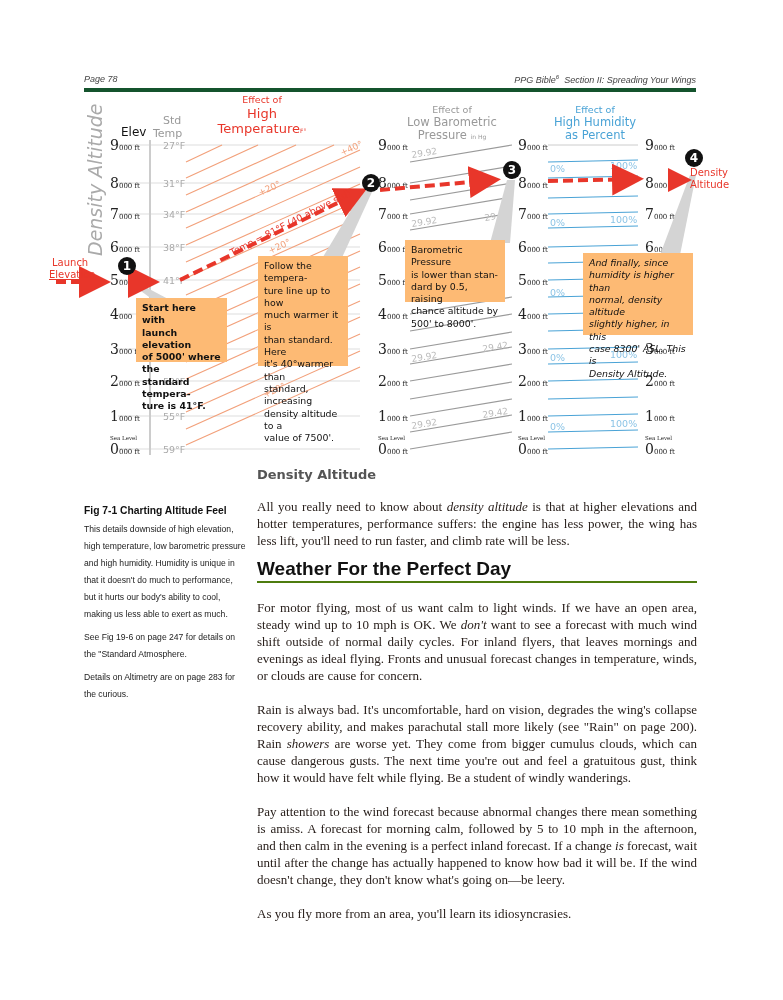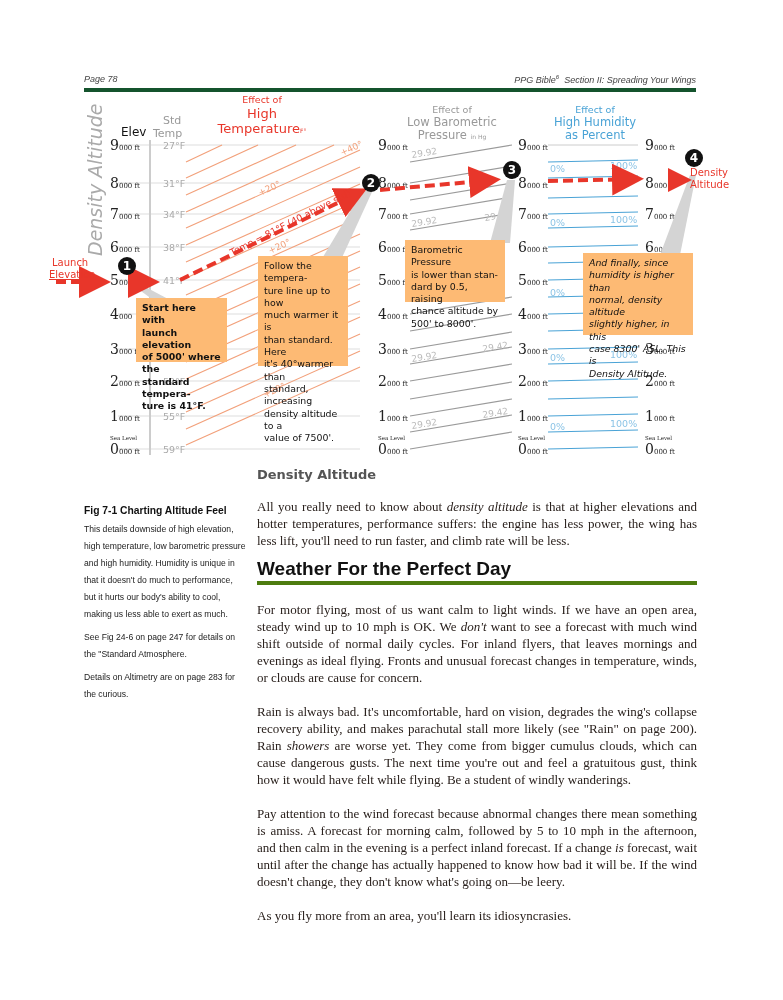--- a/index.html
+++ b/index.html
@@ -9,21 +9,21 @@
   .hdr .r { position:absolute; right:0; top:0; }
   .hdr sup { font-size:6px; }
   #chart { position:absolute; left:0; top:0; }
   .callout { position:absolute; background:#fdba74; font-family:"DejaVu Sans", sans-serif; font-size:9.4px; line-height:12.3px; color:#111; padding:4px 6px; box-sizing:border-box; }
   .caption { position:absolute; left:84px; top:467px; width:163px; font-family:Liberation Sans, sans-serif;margin-top:38px; }
   .caption .ttl { font-size:10.3px; font-weight:bold; margin-bottom:5px; color:#111; }
   .caption p { margin:0 0 6px 0; font-size:8.6px; line-height:17px; color:#222; }
   .main { position:absolute; left:257px; top:467px; width:440px; font-family:"Liberation Serif", serif; color:#2a211d; }
   .main h3 { margin:0 0 5px 0; font-family:"DejaVu Sans", sans-serif; font-size:13px; font-weight:bold; color:#555; }
   .main p { margin:16px 0 8px 0; font-size:13px; line-height:17.2px; text-align:justify;font-family:Liberation Serif, serif; }
-  .main h2 { margin:4px 0 6px 0; font-family:"Liberation Sans", sans-serif; font-size:19px; font-weight:bold; color:#111; border-bottom:4px solid #4d7c0f; padding-bottom:1px; }
+  .main h2 { margin:4px 0 6px 0; font-family:"Liberation Sans", sans-serif; font-size:19px; font-weight:bold; color:#111; border-bottom:2px solid #4d7c0f; padding-bottom:1px; }
   .main em { font-style:italic; }
 </style>
 </head>
 <body>
 
 <div class="hdr">
   <span class="l">Page 78</span>
   <span class="r"><span>PPG Bible</span><sup>6</sup>&nbsp;&nbsp;<span>Section II: Spreading Your Wings</span></span>
 </div>
 
@@ -274,21 +274,21 @@
     <div>humidity is higher than</div>
     <div>normal, density altitude</div>
     <div>slightly higher, in this</div>
     <div>case 8300' ASL. This is</div>
     <div>Density Altitude.</div>
 </div>
 
 <div class="caption">
   <div class="ttl">Fig 7-1 Charting Altitude Feel</div>
   <p>This details downside of high elevation, high temperature, low barometric pressure and high humidity. Humidity is unique in that it doesn't do much to performance, but it hurts our body's ability to cool, making us less able to exert as much.</p>
-  <p>See Fig 24-6 on page 247 for details on the "Standard Atmosphere.</p>
+  <p>See Fig 19-6 on page 247 for details on the "Standard Atmosphere.</p>
   <p>Details on Altimetry are on page 283 for the curious.</p>
 </div>
 
 <div class="main">
   <h3>Density Altitude</h3>
   <p><span>All you really need to know about </span><em>density altitude</em><span> is that at higher elevations and hotter temperatures, performance suffers: the engine has less power, the wing has less lift, you'll need to run faster, and climb rate will be less.</span></p>
   <h2>Weather For the Perfect Day</h2>
   <p><span>For motor flying, most of us want calm to light winds. If we have an open area, steady wind up to 10 mph is OK. We </span><em>don't</em><span> want to see a forecast with much wind shift outside of normal daily cycles. For inland flyers, that leaves mornings and evenings as ideal flying. Fronts and unusual forecast changes in temperature, winds, or clouds are cause for concern.</span></p>
   <p><span>Rain is always bad. It's uncomfortable, hard on vision, degrades the wing's collapse recovery ability, and makes parachutal stall more likely (see "Rain" on page 200). Rain </span><em>showers</em><span> are worse yet. They come from bigger cumulus clouds, which can cause dangerous gusts. The next time you're out and feel a gratuitous gust, think how it would have felt while flying. Be a student of windly wanderings.</span></p>
   <p><span>Pay attention to the wind forecast because abnormal changes there mean something is amiss. A forecast for morning calm, followed by 5 to 10 mph in the afternoon, and then calm in the evening is a perfect inland forecast. If a change </span><em>is</em><span> forecast, wait until after the change has actually happened to know how bad it will be. If the wind doesn't change, they don't know what's going on—be leery.</span></p>

